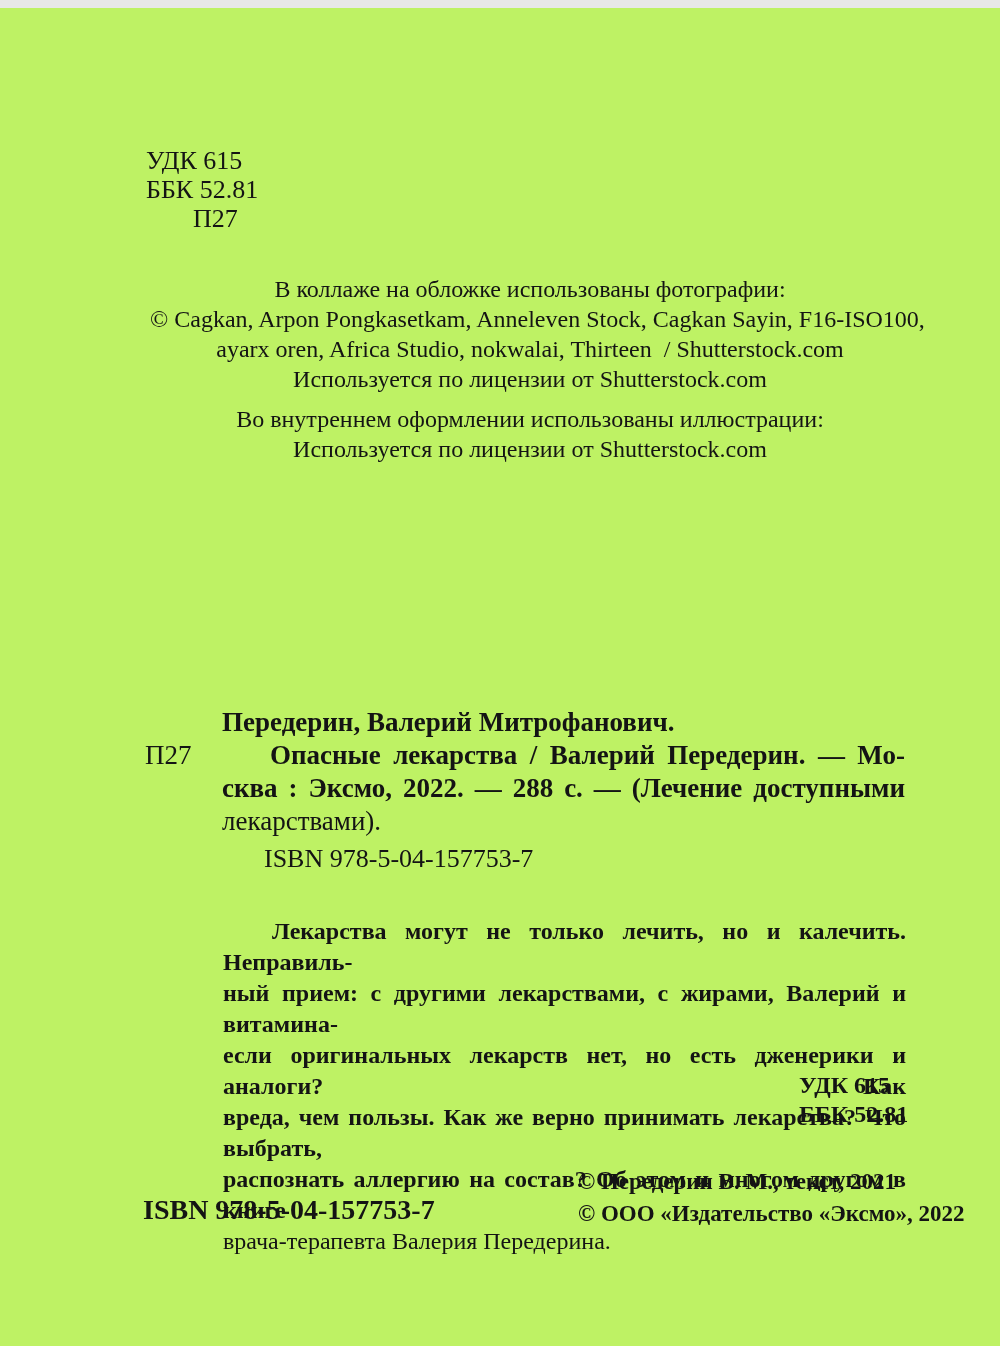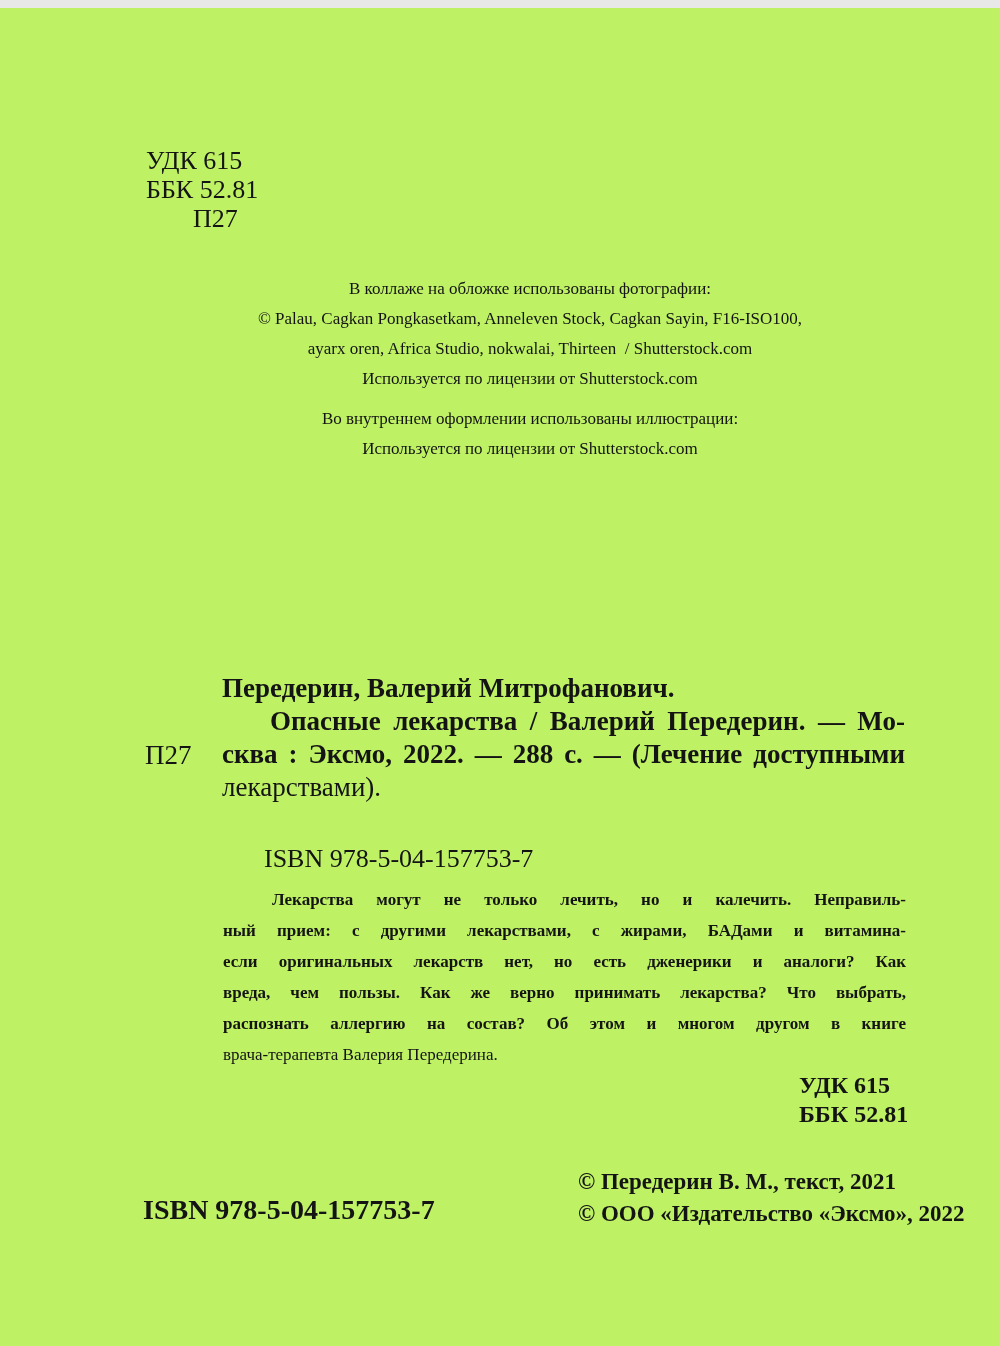--- a/index.html
+++ b/index.html
@@ -29,32 +29,32 @@
     line-height: 29px;
   }
   .top-codes .sign-indent { margin-left: 47px; }
 
   
   .credits {
     position: absolute;
     left: 150px;
     width: 760px;
     text-align: center;
-    font-size: 17px;
+    font-size: 24px;
     line-height: 30px;
   }
   .credits-cover   { top: 266px; }
   .credits-interior{ top: 396px; }
 
   
   .card {
     position: absolute;
     left: 222px;
     width: 683px;
-    top: 664px;
+    top: 698px;
     font-size: 27px;
     line-height: 33px;
   }
   .card .author { font-weight: 700; }
   .just {
     text-align: justify;
     text-align-last: justify;
     white-space: normal;
     font-weight: bold;
   }
@@ -74,22 +74,22 @@
     left: 264px;
     top: 836px;
     font-size: 26px;
   }
 
   
   .annotation {
     position: absolute;
     left: 223px;
     width: 683px;
-    top: 876px;
-    font-size: 17px;
+    top: 908px;
+    font-size: 24px;
     line-height: 31px;
   }
 
   
   .bottom-codes {
     position: absolute;
     left: 799px;
     top: 1063px;
     font-weight: 700;
     font-size: 24px;
@@ -119,21 +119,21 @@
 <div class="page">
 
   <section class="top-codes">
     <div class="line">УДК 615</div>
     <div class="line">ББК 52.81</div>
     <div class="line sign-indent">П27</div>
   </section>
 
   <section class="credits credits-cover">
     <div class="line">В коллаже на обложке использованы фотографии:</div>
-    <div class="line">© Palau, Cagkan Pongkasetkam, Anneleven Stock, Cagkan Sayin, F16-ISO100,</div>
+    <div class="line">© Cagkan, Arpon Pongkasetkam, Anneleven Stock, Cagkan Sayin, F16-ISO100,</div>
     <div class="line">ayarx oren, Africa Studio, nokwalai, Thirteen &nbsp;/ Shutterstock.com</div>
     <div class="line">Используется по лицензии от Shutterstock.com</div>
   </section>
 
   <section class="credits credits-interior">
     <div class="line">Во внутреннем оформлении использованы иллюстрации:</div>
     <div class="line">Используется по лицензии от Shutterstock.com</div>
   </section>
 
   <section class="card">
@@ -141,21 +141,21 @@
     <div class="just ind48">Опасные лекарства / Валерий Передерин. — Мо-</div>
     <div class="just">сква : Эксмо, 2022. — 288 с. — (Лечение доступными</div>
     <div class="wrapline">лекарствами).</div>
   </section>
   <div class="card-sign">П27</div>
 
   <div class="isbn-mid line">ISBN 978-5-04-157753-7</div>
 
   <section class="annotation">
     <div class="just ind49">Лекарства могут не только лечить, но и калечить. Неправиль-</div>
-    <div class="just">ный прием: с другими лекарствами, с жирами, БАДами и витамина-</div>
+    <div class="just">ный прием: с другими лекарствами, с жирами, Валерий и витамина-</div>
     <div class="just">если оригинальных лекарств нет, но есть дженерики и аналоги? Как</div>
     <div class="just">вреда, чем пользы. Как же верно принимать лекарства? Что выбрать,</div>
     <div class="just">распознать аллергию на состав? Об этом и многом другом в книге</div>
     <div class="wrapline">врача-терапевта Валерия Передерина.</div>
   </section>
 
   <section class="bottom-codes">
     <div class="line">УДК 615</div>
     <div class="line">ББК 52.81</div>
   </section>

